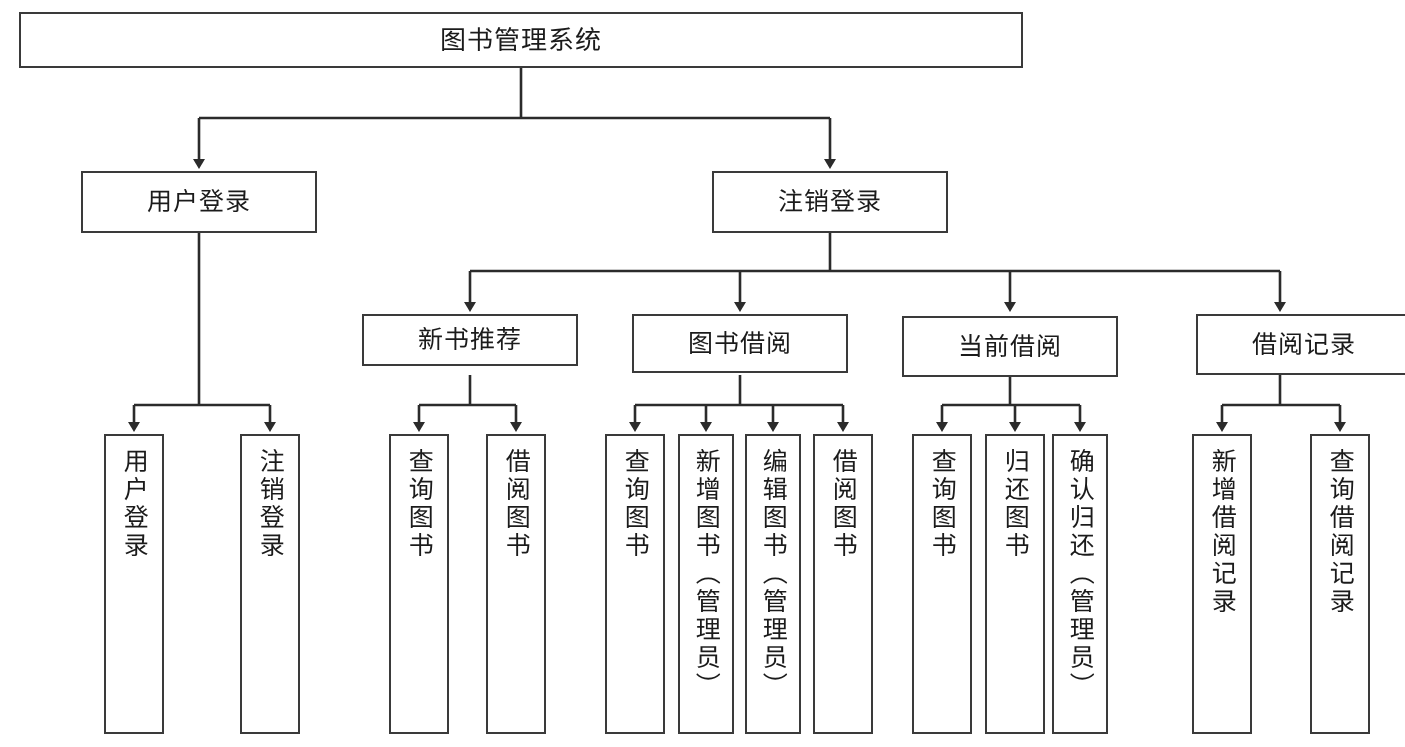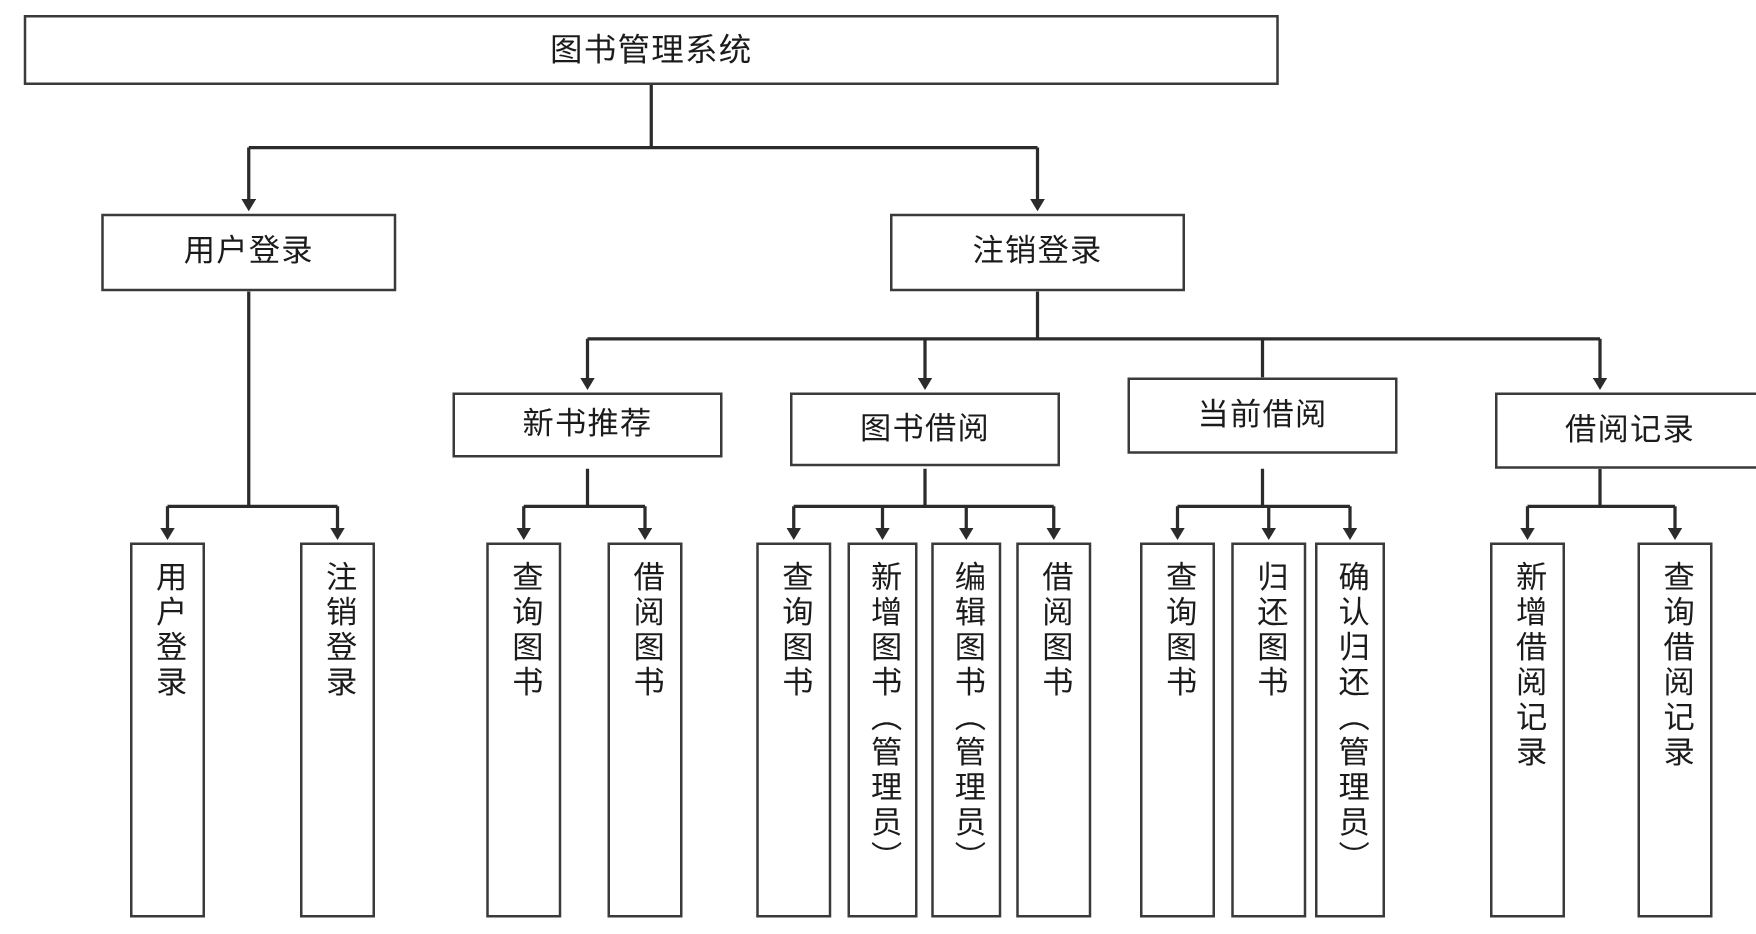--- a/index.html
+++ b/index.html
@@ -130,21 +130,21 @@
       </div>
       <div class="node horizontal" style="left: 712px; top: 171px; width: 236px; height: 62px;">
         <span class="label">注销登录</span>
       </div>
       <div class="node horizontal" style="left: 362px; top: 314px; width: 216px; height: 52px;">
         <span class="label">新书推荐</span>
       </div>
       <div class="node horizontal" style="left: 632px; top: 314px; width: 216px; height: 59px;">
         <span class="label">图书借阅</span>
       </div>
-      <div class="node horizontal" style="left: 902px; top: 302px; width: 216px; height: 61px;">
+      <div class="node horizontal" style="left: 902px; top: 316px; width: 216px; height: 61px;">
         <span class="label">当前借阅</span>
       </div>
       <div class="node horizontal" style="left: 1196px; top: 314px; width: 216px; height: 61px;">
         <span class="label">借阅记录</span>
       </div>
       <div class="node vertical" style="left: 104px; top: 434px; width: 60px; height: 300px;">
         <span class="label">用户登录</span>
       </div>
       <div class="node vertical" style="left: 240px; top: 434px; width: 60px; height: 300px;">
         <span class="label">注销登录</span>

